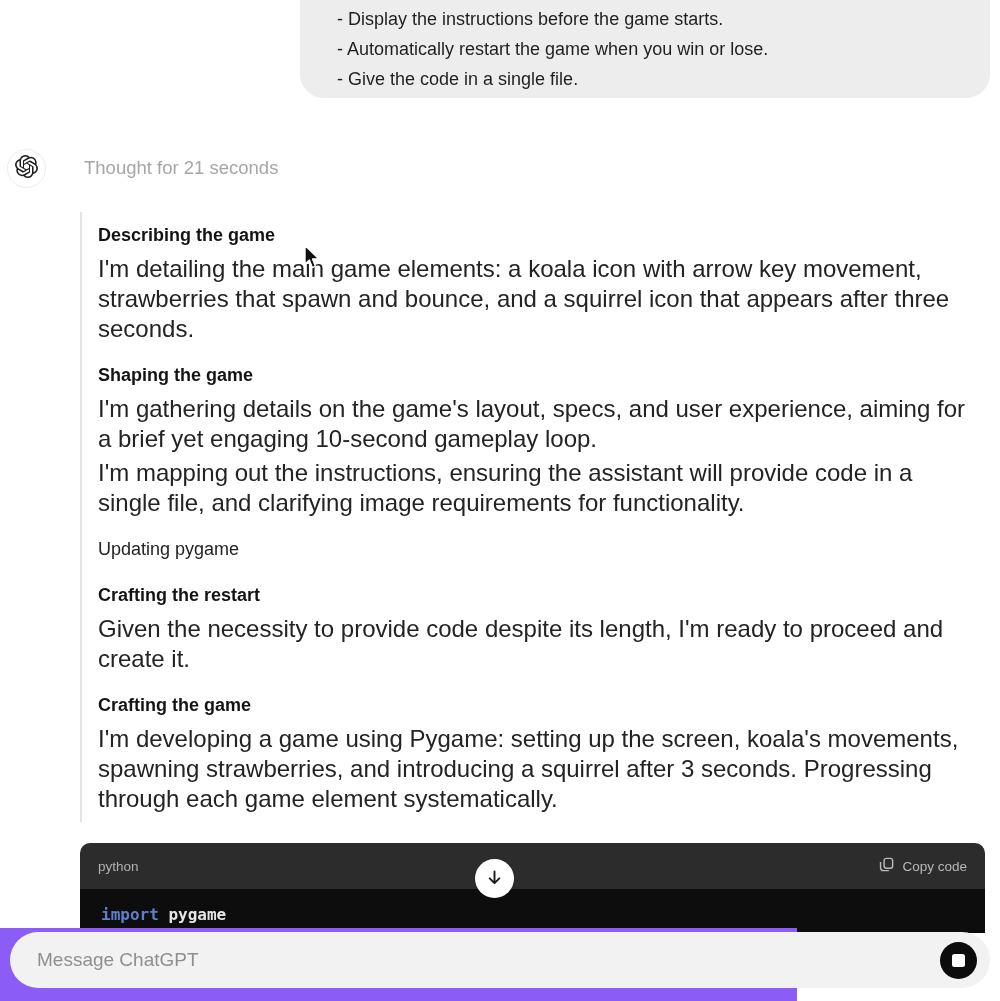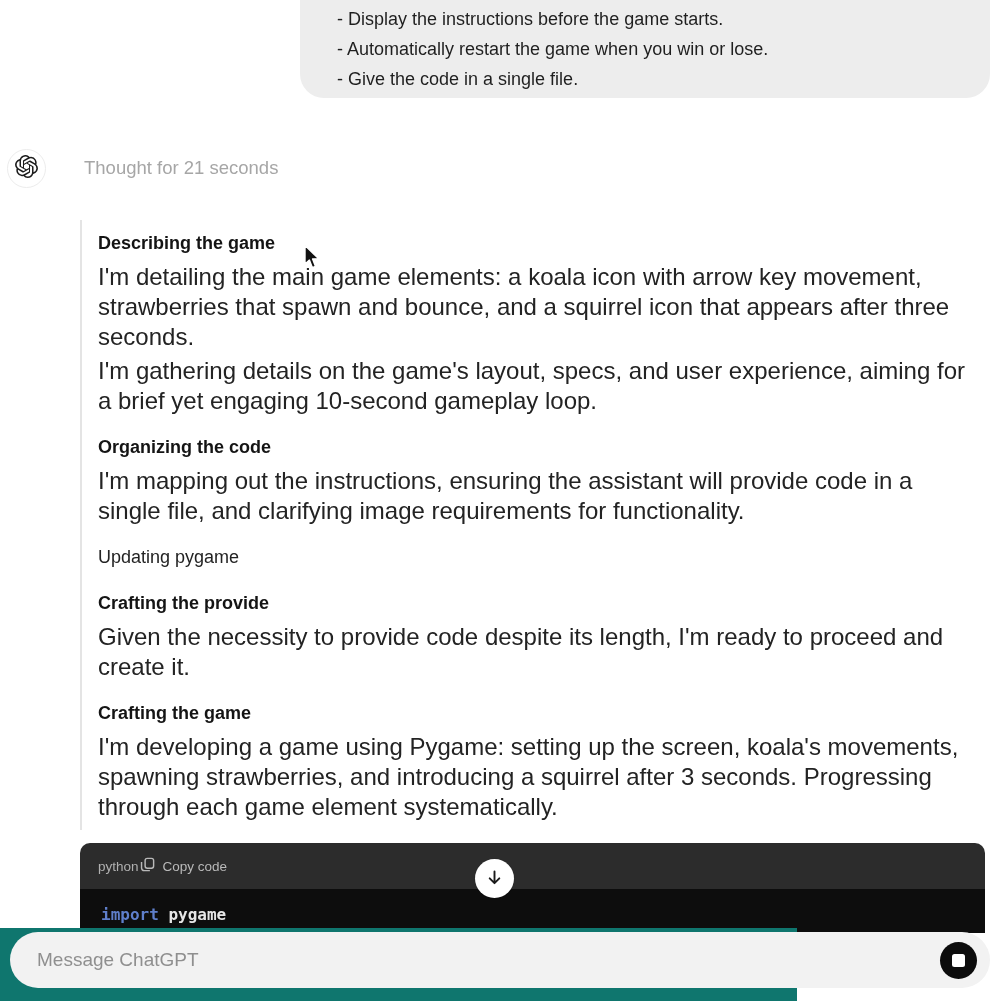--- a/index.html
+++ b/index.html
@@ -40,21 +40,21 @@
     position: absolute;
     left: 84px; top: 157px;
     font-size: 18.5px;
     color: #a6a6a6;
     cursor: pointer;
   }
 
   
   .thinking {
     position: absolute;
-    left: 80px; top: 220px;
+    left: 80px; top: 212px;
     width: 890px;
     border-left: 2px solid #e4e4e4;
     padding-left: 16px;
     padding-bottom: 8px;
   }
   .think-heading {
     font-weight: bold;
     font-size: 18px;
     line-height: 30px;
     margin-top: 16px;
@@ -84,21 +84,21 @@
     width: 905px; height: 90px;
     border-radius: 10px 10px 0 0;
     overflow: hidden;
     z-index: 1;
   }
   .code-header {
     height: 46px;
     background: #2c2c2c;
     display: flex;
     align-items: center;
-    justify-content: flex-start;
+    justify-content: space-between;
     padding: 0 18px;
   }
   .code-lang {
     font-size: 13.5px;
     color: #b0b0b0;
   }
   .copy-btn {
     display: flex;
     align-items: center;
     gap: 7px;
@@ -135,21 +135,21 @@
     z-index: 3;
     box-shadow: 0 0 0 1px rgba(0,0,0,0.04);
   }
   .scroll-down-btn svg { width: 21px; height: 21px; stroke: #1a1a1a; fill: none; stroke-width: 2.2; stroke-linecap: round; stroke-linejoin: round; }
 
   
   .composer-strip {
     position: absolute;
     left: 0; top: 928px;
     width: 797px; height: 73px;
-    background: #0f766e;
+    background: #8b5cf6;
     z-index: 2;
   }
   .composer {
     position: absolute;
     left: 10px; top: 4px;
     width: 980px; height: 56px;
     background: #f2f2f2;
     border-radius: 28px;
     display: flex;
     align-items: center;
@@ -206,29 +206,29 @@
   </span>
 </div>
 <div class="thought-label">Thought for 21 seconds</div>
 
 <div class="thinking">
   <div class="think-section">
     <div class="think-heading">Describing the game</div>
     <div class="think-body">I'm detailing the main game elements: a koala icon with arrow key movement, strawberries that spawn and bounce, and a squirrel icon that appears after three seconds.</div>
   </div>
   <div class="think-section">
+    <div class="think-heading">Shaping the game</div>
     <div class="think-body">I'm gathering details on the game's layout, specs, and user experience, aiming for a brief yet engaging 10-second gameplay loop.</div>
   </div>
   <div class="think-section">
-    <div class="think-heading">Organizing the code</div>
     <div class="think-body">I'm mapping out the instructions, ensuring the assistant will provide code in a single file, and clarifying image requirements for functionality.</div>
   </div>
   <div class="think-plain">Updating pygame</div>
   <div class="think-section">
-    <div class="think-heading">Crafting the provide</div>
+    <div class="think-heading">Crafting the restart</div>
     <div class="think-body">Given the necessity to provide code despite its length, I'm ready to proceed and create it.</div>
   </div>
   <div class="think-section">
     <div class="think-heading">Crafting the game</div>
     <div class="think-body">I'm developing a game using Pygame: setting up the screen, koala's movements, spawning strawberries, and introducing a squirrel after 3 seconds. Progressing through each game element systematically.</div>
   </div>
 </div>
 
 <div class="code-block">
   <div class="code-header">

